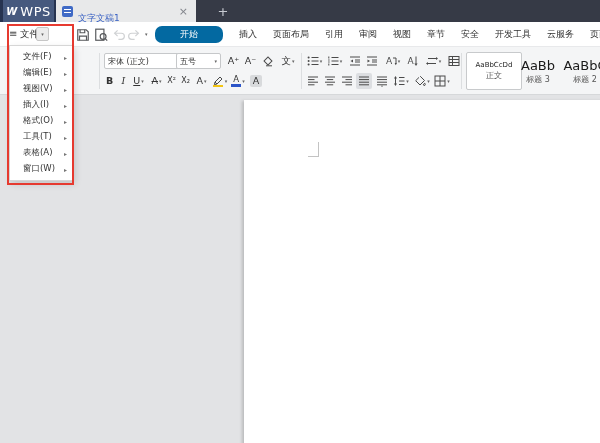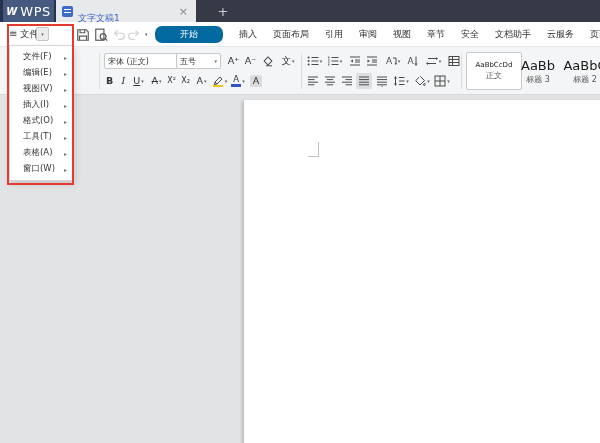--- a/index.html
+++ b/index.html
@@ -155,21 +155,21 @@
 
     <div id="ribbon-tabs">
       <span class="ribbon-tab active">开始</span>
       <span class="ribbon-tab">插入</span>
       <span class="ribbon-tab">页面布局</span>
       <span class="ribbon-tab">引用</span>
       <span class="ribbon-tab">审阅</span>
       <span class="ribbon-tab">视图</span>
       <span class="ribbon-tab">章节</span>
       <span class="ribbon-tab">安全</span>
-      <span class="ribbon-tab">文档助手</span>
+      <span class="ribbon-tab">开发工具</span>
       <span class="ribbon-tab">云服务</span>
       <span class="ribbon-tab">页面布局</span>
     </div>
   </div>
 
   <div id="toolbar">
 
     <div class="vsep" style="left:99px;"></div>
 
     <div class="combo" style="left:104px; width:80px;">

